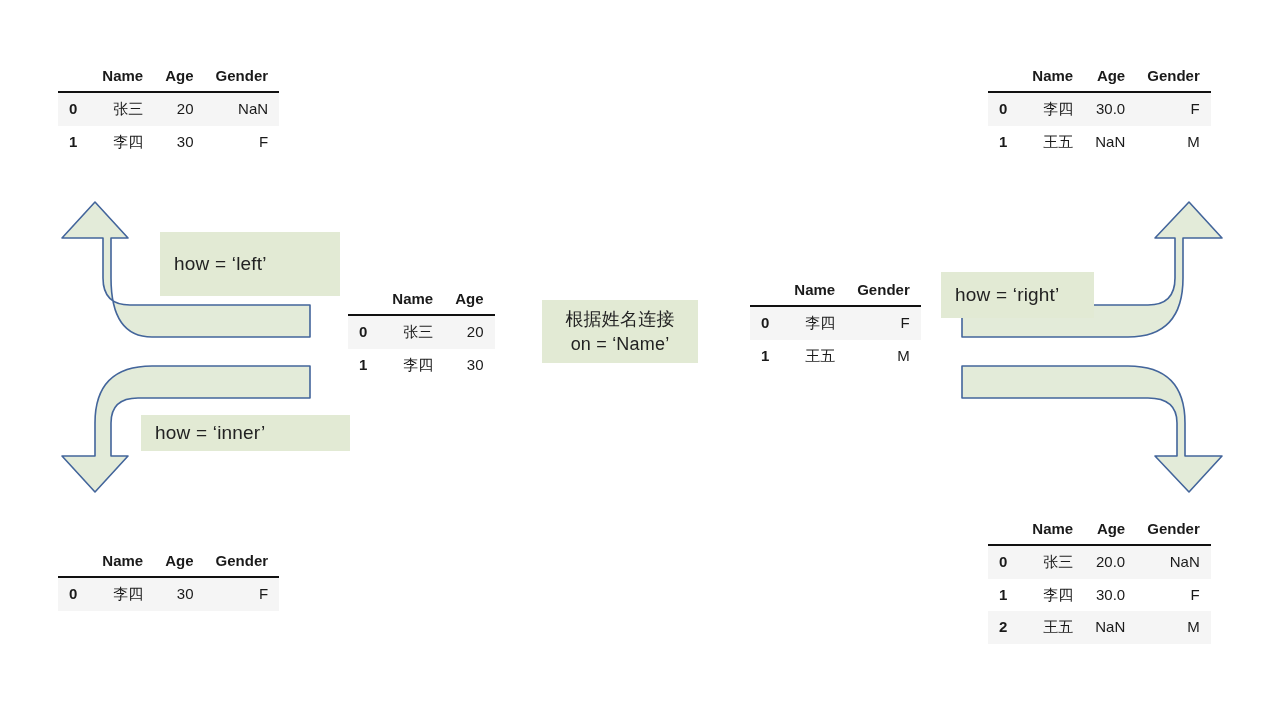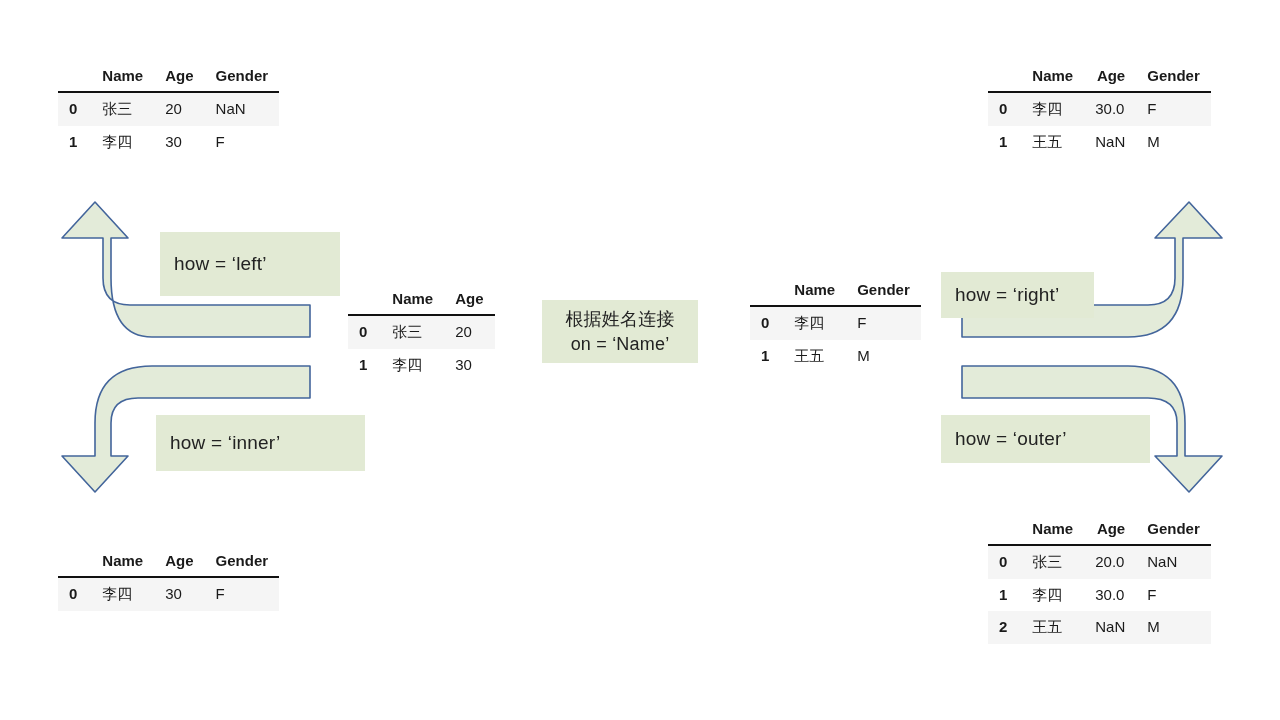--- a/index.html
+++ b/index.html
@@ -32,21 +32,21 @@
     border-bottom:2px solid #111111;
     padding-bottom:5px;
     background:#ffffff;
   }
   .df thead th.idx{ }
   .df tbody th{
     font-weight:bold;
     text-align:left;
     padding-right:14px;
   }
-  .df tbody td{text-align:left;}
+  .df tbody td{text-align:right;}
   .df tbody tr.even{background:#f5f5f5;}
   .df tbody tr.odd{background:#ffffff;}
 
   
   .label{
     position:absolute;
     background:#e2ead4;
     color:#222222;
     font-size:19px;
     line-height:1.35;
@@ -224,24 +224,23 @@
           <th>2</th>
           <td>王五</td>
           <td>NaN</td>
           <td>M</td>
         </tr>
       </tbody>
     </table>
 
   <div class="label" style="left:160px;top:232px;width:180px;height:64px;">how = ‘left’</div>
 
-  <div class="label" style="left:141px;top:415px;width:209px;height:56px;margin-left:15px;">how = ‘inner’</div>
+  <div class="label" style="left:141px;top:415px;width:209px;height:36px;">how = ‘inner’</div>
 
   <div class="label" style="left:941px;top:232px;width:153px;height:46px;margin-top:40px;">how = ‘right’</div>
 
-  <div class="label" style="left:941px;top:415px;width:209px;height:48px;">how = ‘outer’</div>
 
   <div class="label center-note" style="left:542px;top:300px;width:156px;height:63px;">
     <span>根据姓名连接</span>
     <span>on = ‘Name’</span>
   </div>
 
 </div>
 
 </body></html>

